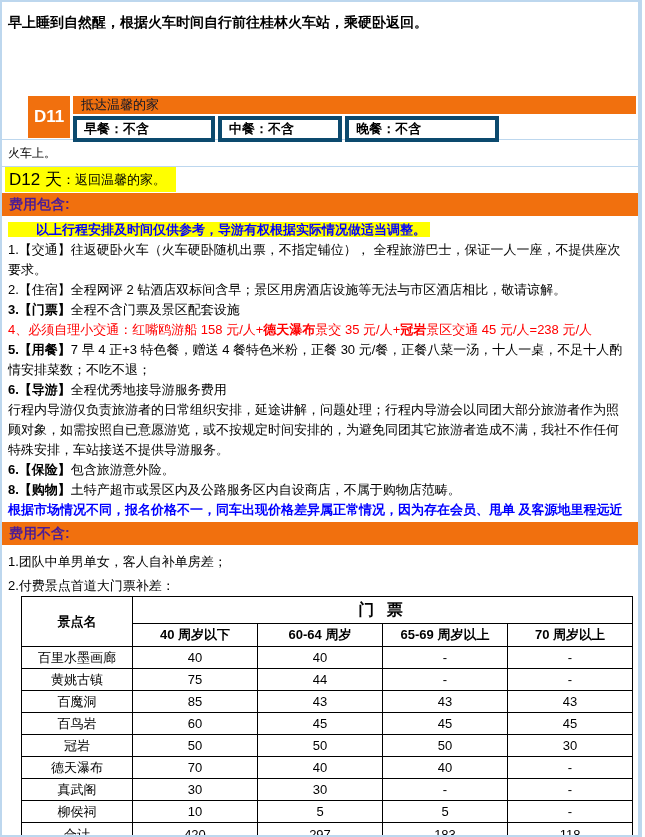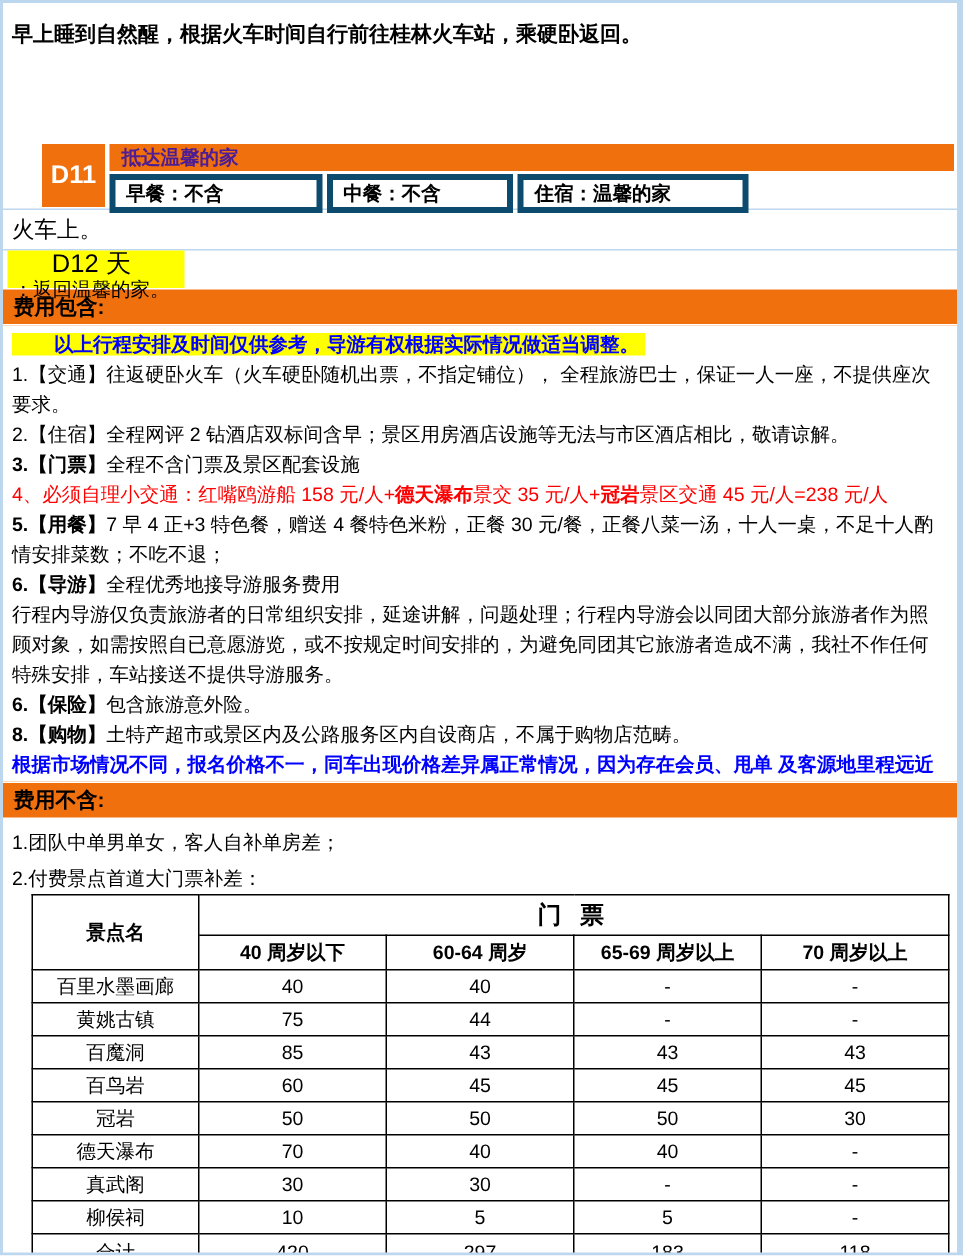--- a/index.html
+++ b/index.html
@@ -23,51 +23,50 @@
   }
   
   .day-block{height:42px;box-sizing:border-box;display:flex;gap:3px;padding:0 2px 0 6px;}
   .day-cell{
     width:42px;flex:0 0 42px;background:var(--accent);
     color:#fff;font-weight:bold;font-size:17px;
     display:flex;align-items:center;justify-content:center;margin-left:20px;
   }
   .day-right{flex:1;display:flex;flex-direction:column;gap:2px;}
   .day-title{
-    flex:0 0 18px;background:var(--accent);color:#4c1d95;
-    font-size:13px;font-weight:bold;display:flex;align-items:center;padding-left:8px;
+    flex:0 0 18px;background:var(--accent);color:#0f172a;
+    font-size:13px;font-weight:normal;display:flex;align-items:center;padding-left:8px;
   }
   .meal-row{flex:1;display:flex;gap:3px;}
   .meal-cell{
     box-sizing:border-box;border:4px solid #0c4a6e;
     font-size:13px;font-weight:bold;display:flex;align-items:center;padding-left:7px;
     white-space:nowrap;overflow:hidden;
   }
   .meal-cell:nth-child(1){flex:0 0 25.2%;}
   .meal-cell:nth-child(2){flex:0 0 22.1%;}
   .meal-cell:nth-child(3){flex:0 0 27.3%;}
   .meal-cell:nth-child(4){flex:1;}
   .train-row{
     height:27px;box-sizing:border-box;border-top:1px solid #BDD7EE;margin-top:1px;
-    font-size:15px;display:flex;align-items:center;padding-left:6px;
+    font-size:12px;display:flex;align-items:center;padding-left:6px;
   }
   .d12-row{
     height:26px;box-sizing:border-box;border-top:1px solid #BDD7EE;
     display:flex;align-items:stretch;padding-left:3px;
   }
   .d12-hl{
     background:var(--hl);display:inline-flex;align-items:center;
     padding:0 10px 0 4px;
-    flex-direction:column;
   }
   .d12-code{font-size:17px;line-height:17px;}
   .d12-text{font-size:13px;}
   .section-bar{
     height:25px;box-sizing:border-box;background:var(--accent);
-    color:#000000;font-size:14px;font-weight:bold;
+    color:#4c1d95;font-size:14px;font-weight:bold;
     display:flex;align-items:center;padding-left:7px;
     border-top:1px solid #fff;border-bottom:1px solid #fff;
   }
   .include-list{
     height:304px;box-sizing:border-box;overflow:hidden;
     padding:3px 8px 0 6px;font-size:13px;line-height:20px;
   }
   .include-list .line{min-height:20px;}
   .notice-hl{background:var(--hl);color:var(--blue);font-weight:bold;padding-left:28px;padding-right:4px;}
   .seg-b{font-weight:bold;}
@@ -98,21 +97,21 @@
 
   <div class="intro">早上睡到自然醒，根据火车时间自行前往桂林火车站，乘硬卧返回。</div>
 
   <div class="day-block">
     <div class="day-cell">D11</div>
     <div class="day-right">
       <div class="day-title">抵达温馨的家</div>
       <div class="meal-row">
         <div class="meal-cell">早餐：不含</div>
         <div class="meal-cell">中餐：不含</div>
-        <div class="meal-cell">住宿：温馨的家</div>
+        <div class="meal-cell">晚餐：不含</div>
       </div>
     </div>
   </div>
 
   <div class="train-row">火车上。</div>
 
   <div class="d12-row">
     <span class="d12-hl">
       <span class="d12-code">D12 天</span>
       <span class="d12-text">：返回温馨的家。</span>

